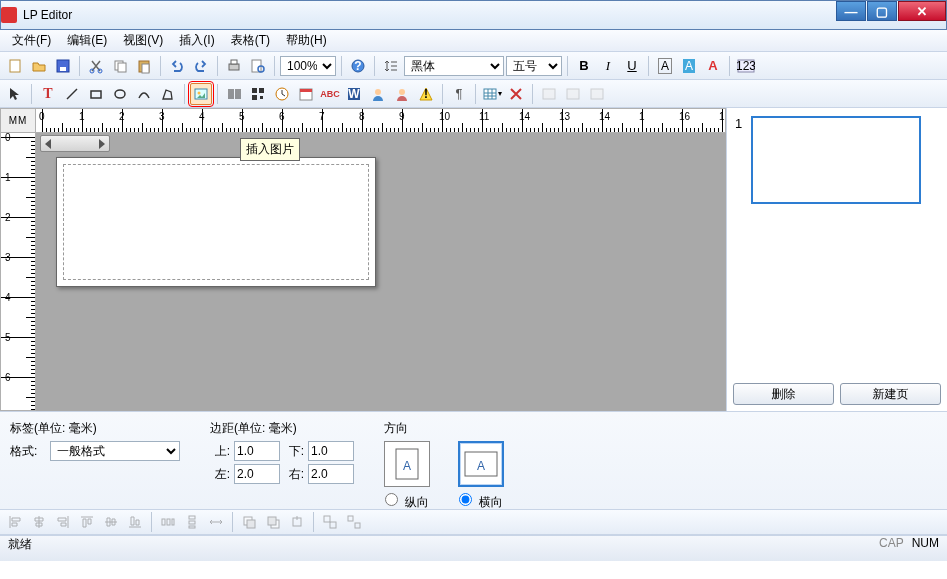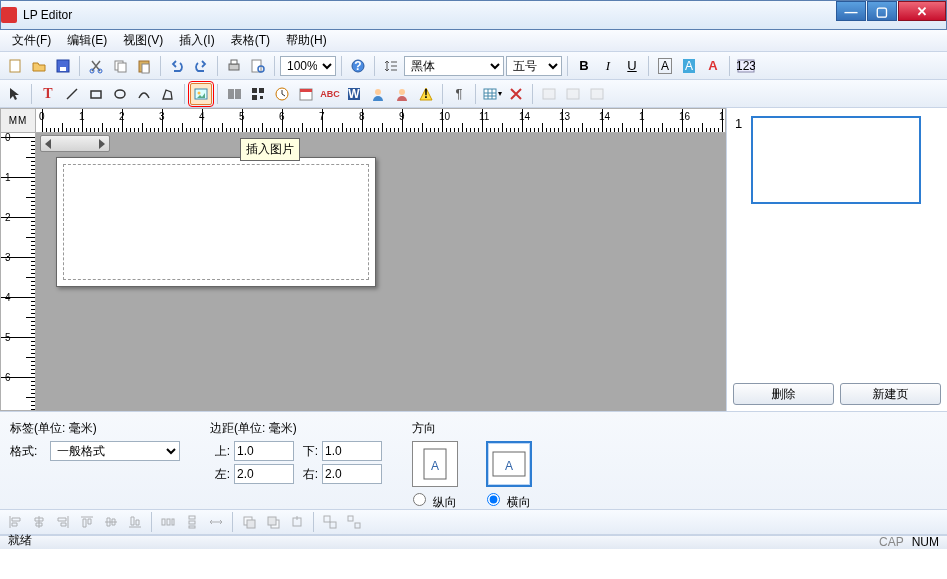--- a/index.html
+++ b/index.html
@@ -71,36 +71,36 @@
 
 
 .prop-panel { border-top:1px solid #c8d4e6; background:linear-gradient(#f6f9fd,#eef3fa); padding:8px 10px 4px; display:flex; gap:30px; height:98px; }
 .prop-group legend, .group-title { font-size:12px; margin-bottom:4px; display:block; }
 .prop-row { display:flex; align-items:center; gap:4px; margin:3px 0; }
 .prop-row label { width:36px; text-align:left; }
 .prop-row .lbl2 { width:20px; text-align:right; }
 .spin, .combo { height:20px; border:1px solid #a0b0c0; background:#fff; padding:0 2px; font-size:12px; }
 .spin { width:60px; }
 .combo { width:90px; }
-.spin.sm { width:60px; }
+.spin.sm { width:46px; }
 .chk { margin:0 2px; }
 .btn-sm { height:20px; width:40px; border:1px solid #8a98aa; background:linear-gradient(#fdfdfe,#e4eaf2); border-radius:2px; font-size:12px; }
 
 .orient-group { display:flex; gap:28px; align-items:flex-start; }
 .orient-opt { display:flex; flex-direction:column; align-items:center; gap:6px; }
 .orient-icon { width:46px; height:46px; border:1px solid #888; background:#fff; display:flex; align-items:center; justify-content:center; }
 .orient-icon.sel { border:2px solid #2d7dd2; box-shadow:0 0 0 1px #bcd6f5 inset; }
 .orient-opt input { margin-right:3px; }
 
 
 .align-bar { height:26px; background:linear-gradient(#f8fbff,#e6edf7); border-top:1px solid #c8d4e6; border-bottom:1px solid #c8d4e6; display:flex; align-items:center; padding:0 4px; gap:2px; }
 .align-bar .tbtn { opacity:.55; }
 
 
-.statusbar { height:14px; background:linear-gradient(#f4f7fc,#e2e9f3); border-top:1px solid #c8d4e6; display:flex; align-items:flex-end; padding:0 8px; font-size:12px; }
+.statusbar { height:26px; background:linear-gradient(#f4f7fc,#e2e9f3); border-top:1px solid #c8d4e6; display:flex; align-items:flex-start; padding:0 8px; font-size:12px; }
 .statusbar .spacer { flex:1; }
 .statusbar .ind { margin-left:8px; color:#888; }
 .statusbar .ind.on { color:#000; }
 </style>
 </head>
 <body>
 
 <div class="titlebar">
   <div class="appicon"></div>
   <div class="title">LP Editor</div>

